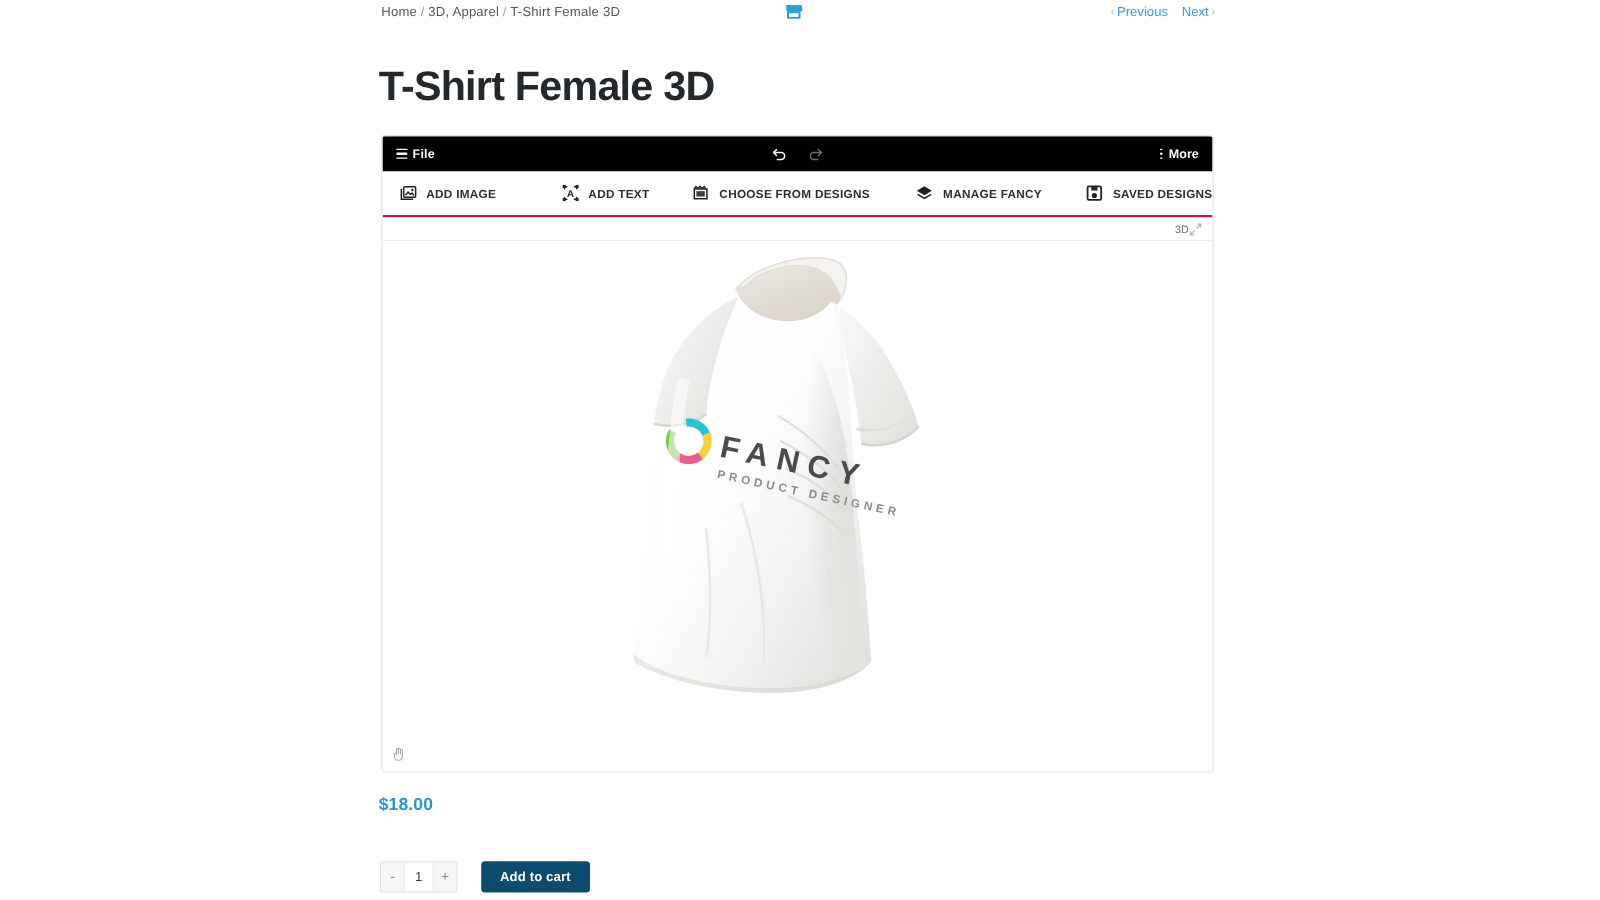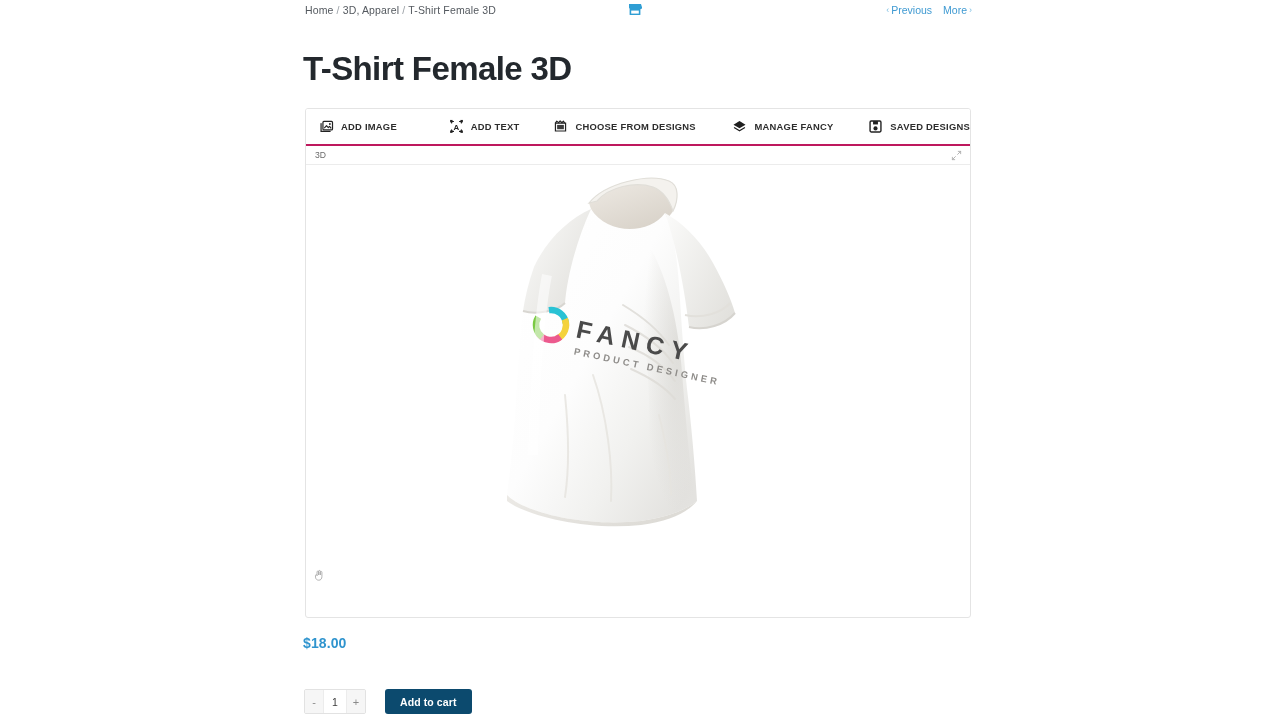--- a/index.html
+++ b/index.html
@@ -94,21 +94,21 @@
     font-size: 9.4px; font-weight: 700; letter-spacing: .25px;
     color: #2d2d2d; cursor: pointer; white-space: nowrap;
   }
   .tool .ticon { width: 15px; height: 15px; display: block; flex: none; }
   .t-gap-1 { width: 58px; } .t-gap-2 { width: 38px; }
   .t-gap-3 { width: 41px; } .t-gap-4 { width: 39px; }
 
   
   .d-views {
     height: 19px; border-bottom: 1px solid #ececec;
-    display: flex; align-items: center; justify-content: space-between;
+    display: flex; align-items: center; justify-content: flex-end;
     padding: 0 8px 0 9px; background: #fff;
   }
   .view-tab { font-size: 8.6px; color: #6b6b6b; cursor: pointer; }
   .expand-icon { width: 11px; height: 11px; display: block; cursor: pointer; opacity: .45; }
 
   
   .d-stage {
     position: relative; height: 423px; background: #ffffff; overflow: hidden;
   }
   .shirt-wrap {
@@ -168,28 +168,59 @@
 
     <div class="store-icon">
       <svg viewBox="0 0 14 13" width="14" height="13" aria-hidden="true">
         <path d="M1 1h12l1 3.2a1.9 1.9 0 0 1-1.9 2.1H2.9A1.9 1.9 0 0 1 1 4.2z" fill="#2f9ed4"></path>
         <rect x="1.6" y="6" width="10.8" height="6" rx="0.6" fill="#2f9ed4"></rect>
         <rect x="3.2" y="7.6" width="7.6" height="3" fill="#ffffff"></rect>
       </svg>
     </div>
 
     <div class="prevnext">
-      <span class="chev">‹</span><a href="#" class="lnk">Previous</a><span class="gap"></span><a href="#" class="lnk">More</a><span class="chev">›</span>
+      <span class="chev">‹</span><a href="#" class="lnk">Previous</a><span class="gap"></span><a href="#" class="lnk">Next</a><span class="chev">›</span>
     </div>
   </div>
 
   <h1 class="page-title">T-Shirt Female 3D</h1>
 
   <div class="designer">
 
+    <div class="d-header">
+
+      <div class="d-file">
+        <span class="hamburger">
+            <i></i>
+            <i></i>
+            <i></i>
+          </span>
+        <span>File</span>
+      </div>
+
+      <div class="d-history">
+        <svg class="hbtn" viewBox="0 0 16 16">
+          <path d="M3.2 6.2h7.2a3.4 3.4 0 0 1 0 6.8H6.6" fill="none" stroke="#ffffff" stroke-width="1.5" stroke-linecap="round" stroke-linejoin="round"></path>
+          <path d="M5.8 3.3 2.9 6.2l2.9 2.9" fill="none" stroke="#ffffff" stroke-width="1.5" stroke-linecap="round" stroke-linejoin="round"></path>
+        </svg>
+        <svg class="hbtn disabled" viewBox="0 0 16 16">
+          <path d="M12.8 6.2H5.6a3.4 3.4 0 0 0 0 6.8h3.8" fill="none" stroke="#ffffff" stroke-width="1.5" stroke-linecap="round" stroke-linejoin="round"></path>
+          <path d="M10.2 3.3l2.9 2.9-2.9 2.9" fill="none" stroke="#ffffff" stroke-width="1.5" stroke-linecap="round" stroke-linejoin="round"></path>
+        </svg>
+      </div>
+
+      <div class="d-more">
+        <span class="dots">
+            <i></i>
+            <i></i>
+            <i></i>
+          </span>
+        <span>More</span>
+      </div>
+    </div>
 
     <div class="d-tools">
 
       <div class="tool">
         <svg class="ticon" viewBox="0 0 16 16">
           <rect x="4.2" y="2.6" width="10.2" height="9" rx="1" fill="none" stroke="#222" stroke-width="1.3"></rect>
           <path d="M5.6 9.8 8 7.1l1.9 2 1.4-1.3 1.7 2.2" fill="none" stroke="#222" stroke-width="1.2" stroke-linejoin="round"></path>
           <circle cx="11.6" cy="5.3" r="1" fill="#222"></circle>
           <path d="M2.2 4.8v8.4h9.6" fill="none" stroke="#222" stroke-width="1.3" stroke-linecap="round"></path>
         </svg>

